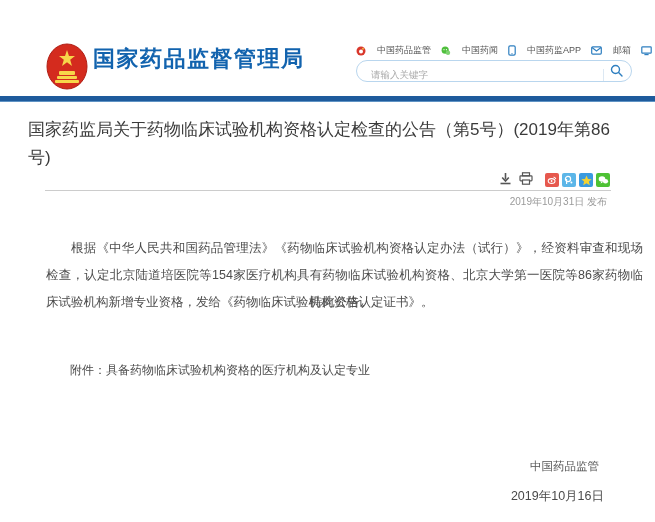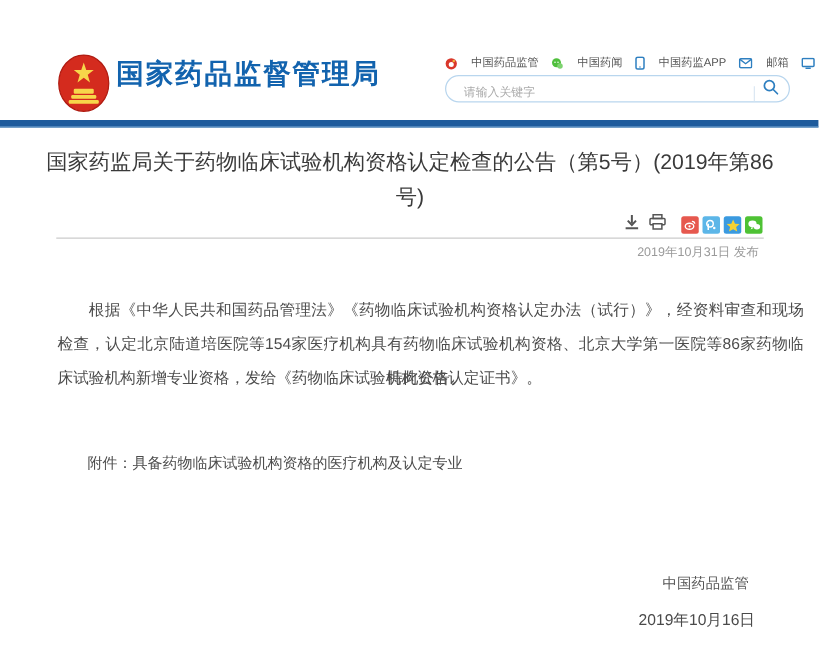--- a/index.html
+++ b/index.html
@@ -19,21 +19,21 @@
 
   .searchbar{position:absolute;left:356px;top:60px;width:276px;height:22px;border:1px solid #b9d6ee;border-radius:12px;background:#fff;display:flex;align-items:flex-end;padding:0 8px 0 12px;box-sizing:border-box;}
   .searchbar input{border:none;outline:none;flex:1;font-size:9.5px;color:#666;background:transparent;font-family:inherit;min-width:0;}
   .searchbar input::placeholder{color:#aaa;}
   .search-sep{width:1px;height:12px;background:#dce8f3;margin:0 6px 0 4px;}
   .search-btn{cursor:pointer;display:flex;align-items:center;}
 
   .blue-bar{position:absolute;left:0;top:96px;width:655px;height:5px;background:#1e5b9c;border-bottom:1px solid #5f93c4;}
 
   
-  .article-title{position:absolute;left:28px;top:116px;width:600px;text-align:center;font-size:17px;color:#3a3a3a;line-height:28px;}
+  .article-title{position:absolute;left:28px;top:116px;width:600px;text-align:left;font-size:17px;color:#3a3a3a;line-height:28px;}
 
   .toolbar{position:absolute;right:45px;top:171px;display:flex;align-items:center;gap:7px;}
   .tool-btn{cursor:pointer;display:flex;align-items:center;}
   .share-tiles{display:flex;gap:3px;margin-left:5px;}
   .tile{width:14px;height:14px;border-radius:2px;display:flex;align-items:center;justify-content:center;cursor:pointer;}
   .tile-weibo{background:#e6584e;}
   .tile-tqq{background:#5cb6e8;}
   .tile-qzone{background:#3a9ae0;}
   .tile-wechat{background:#4ec234;}
 

